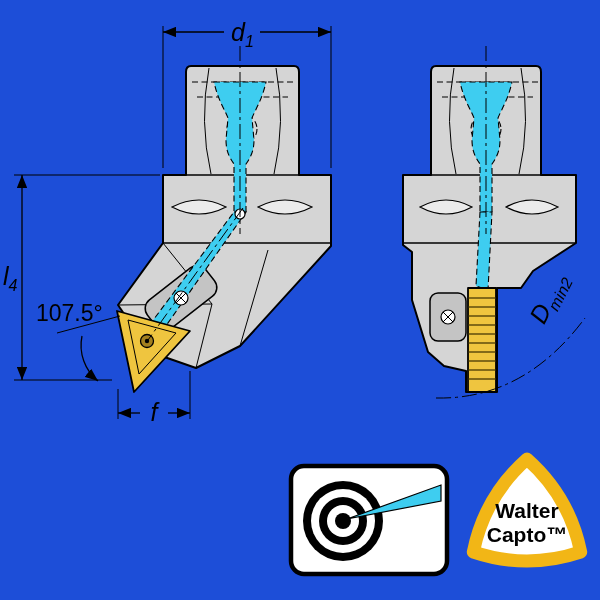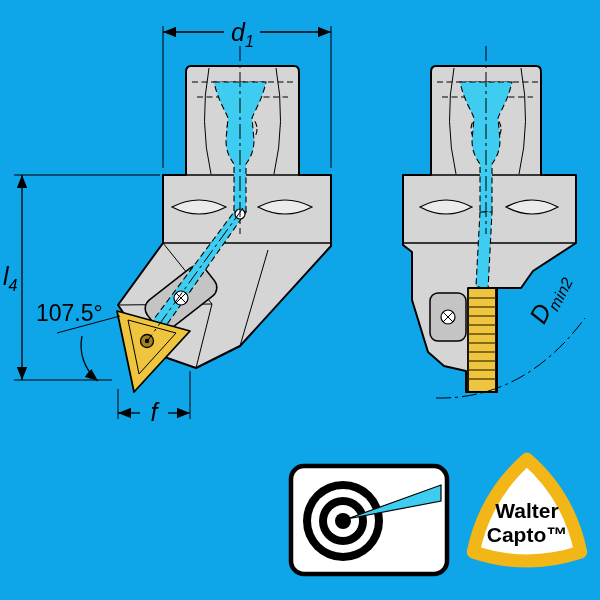--- a/index.html
+++ b/index.html
@@ -1,16 +1,16 @@
 <!DOCTYPE html>
 <html style="--coolant: #3ECDF0; --insert: #EFC53F; --body: #D5D5D5; --body-dark: #C4C4C4; --lens: #EBEBEB; --capto-yellow: #F2B616;"><head>
 <meta charset="utf-8">
 <style>
   html,body{margin:0;padding:0;background:#fff;}
-  .stage{position:relative;width:600px;height:600px;background:#0ea5e9;overflow:hidden;
+  .stage{position:relative;width:600px;height:600px;background:#1d4ed8;overflow:hidden;
          font-family:"Liberation Sans",sans-serif;}
   svg{display:block;}
   .outline{fill:var(--body);stroke:#000;stroke-width:2;stroke-linejoin:round;}
   .edge{stroke:#000;stroke-width:1.4;fill:none;}
   .thin{stroke:#000;stroke-width:1;fill:none;}
   .lens{fill:var(--lens);stroke:#000;stroke-width:1.2;}
   .hidden-line{stroke:#000;stroke-width:1.1;fill:none;stroke-dasharray:6 3.5;}
   .coolant{fill:var(--coolant);stroke:#000;stroke-width:1.1;stroke-dasharray:6 3.5;}
   .center{stroke:#000;stroke-width:1;fill:none;stroke-dasharray:15 4 3 4;}
   .dimline{stroke:#000;stroke-width:1.3;fill:none;}

